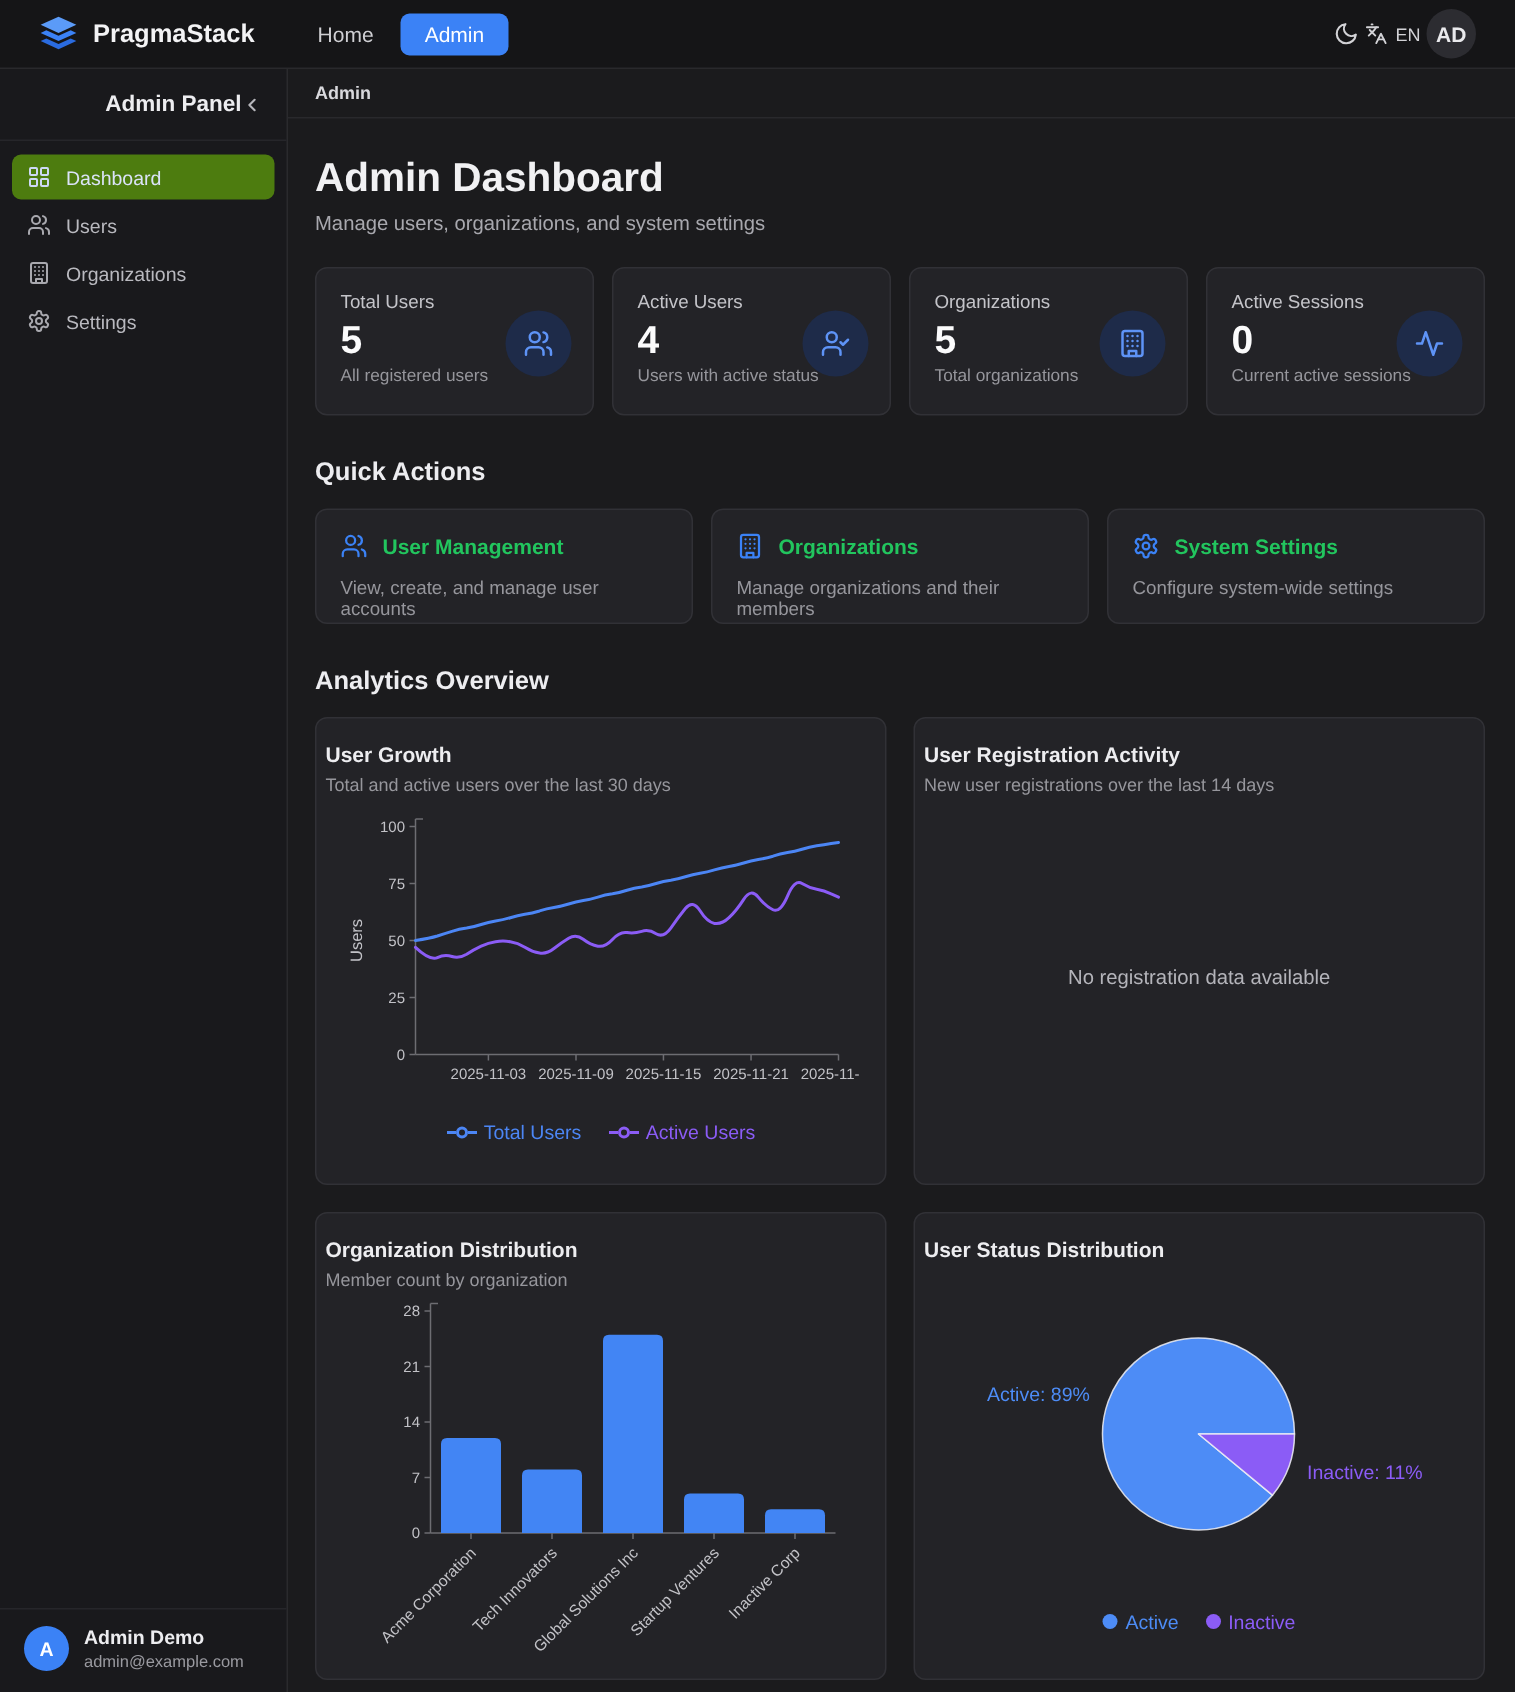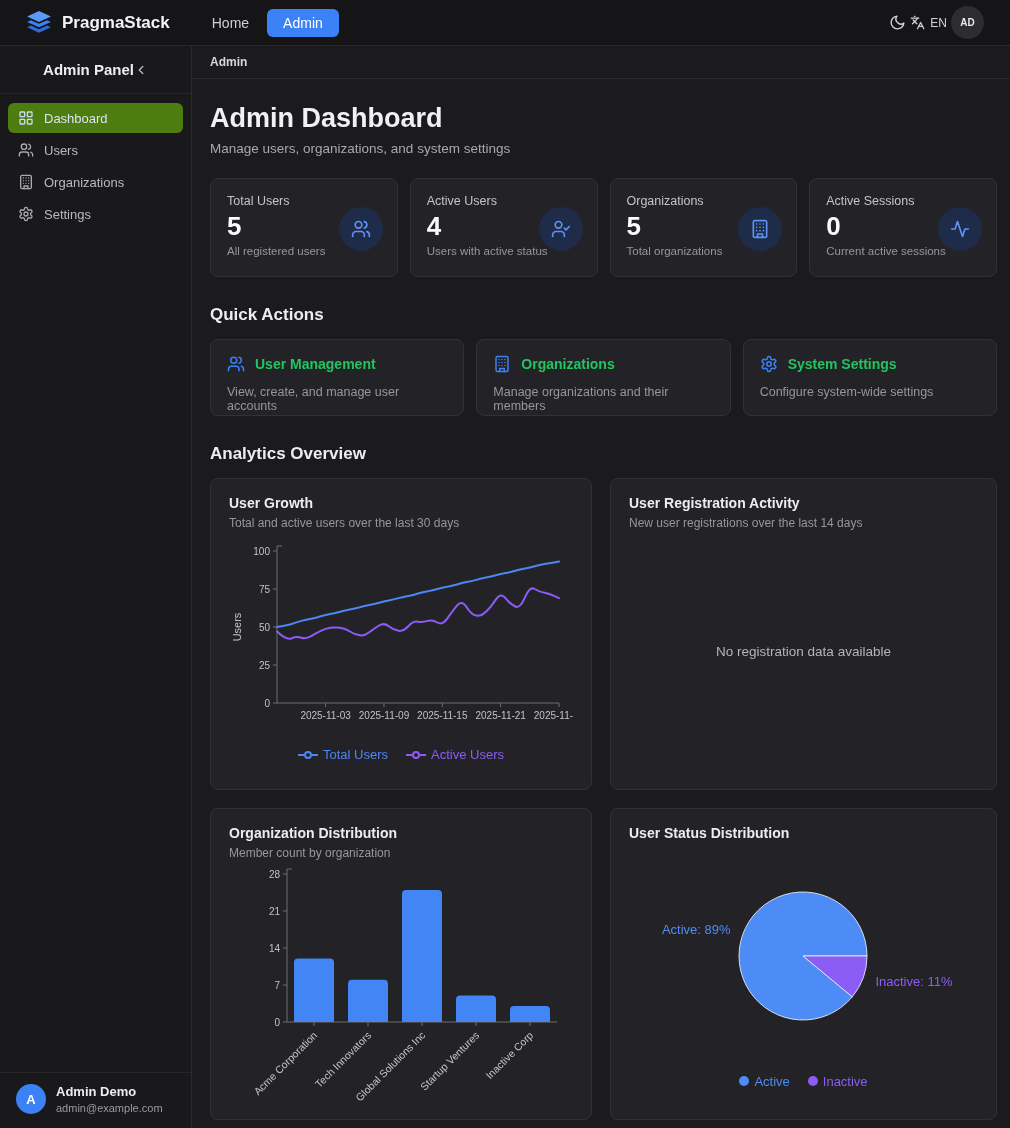--- a/index.html
+++ b/index.html
@@ -14,26 +14,26 @@
   
   .navbar { height:46px; background:#151517; border-bottom:1px solid #29292c;
             display:flex; align-items:center; padding:0 26px; }
   .brand { display:flex; align-items:center; gap:10px; font-size:17px; font-weight:bold; color:#f3f3f5; }
   .nav-links { display:flex; align-items:center; margin-left:38px; gap:14px; }
   .nav-link { color:#cfcfd3; font-size:14px; cursor:pointer; padding:6px 4px; }
   .nav-link.active { background:#3b82f6; color:#fff; border-radius:6px; padding:6px 16px; }
   .nav-right { margin-left:auto; display:flex; align-items:center; gap:4px; }
   .nav-icon-btn { color:#d2d2d6; cursor:pointer; display:flex; align-items:center; gap:5px; font-size:12px; }
   .avatar-sm { width:33px; height:33px; border-radius:50%; background:#2c2c31; color:#e9e9ec;
-               display:flex; align-items:center; justify-content:center; font-size:10px; font-weight:bold; cursor:pointer; }
+               display:flex; align-items:center; justify-content:center; font-size:14px; font-weight:bold; cursor:pointer; }
 
   
   .shell { display:flex; height:1082px; }
   .sidebar { width:192px; background:#19191c; border-right:1px solid #2a2a2d; position:relative; flex:none; }
-  .sidebar-header { padding:15px 16px; display:flex; align-items:center; justify-content:center;
+  .sidebar-header { padding:15px 16px; display:flex; align-items:center; justify-content:flex-end;
                     border-bottom:1px solid #26262a; }
   .sidebar-title { font-size:15px; font-weight:bold; color:#ededf0; }
   .collapse-btn { color:#b6b6bb; cursor:pointer; }
   .side-nav { padding:9px 8px; }
   .side-item { display:flex; align-items:center; gap:10px; padding:7px 10px; margin-bottom:2px;
                border-radius:6px; color:#b9b9bf; font-size:13px; cursor:pointer; }
   .side-item .icon { color:#a9a9af; }
   .side-item.active { background:#4d7c0f; color:#dbe3f8; }
   .side-item.active .icon { color:#cdd9f5; }
   .sidebar-user { position:absolute; left:0; right:0; bottom:0; border-top:1px solid #26262a;
@@ -67,21 +67,21 @@
   .quick-grid { display:grid; grid-template-columns:repeat(3,1fr); gap:12px; margin-top:14px; }
   .quick-card { background:#232327; border:1px solid #313136; border-radius:8px; padding:15px 16px; cursor:pointer; height:77px; }
   .quick-head { display:flex; align-items:center; gap:10px; }
   .quick-head .icon { color:#3b82f6; }
   .quick-title { font-size:14px; font-weight:bold; color:#22c55e; }
   .quick-desc { font-size:12.5px; color:#96969c; margin-top:12px; }
 
   
   .charts-grid { display:grid; grid-template-columns:1fr 1fr; gap:18px; margin-top:14px; }
   .chart-card { background:#232327; border:1px solid #313136; border-radius:8px;
-                padding:16px 18px; height:312px; display:flex; flex-direction:column; }
+                padding:16px 6px; height:312px; display:flex; flex-direction:column; }
   .chart-title { font-size:14px; font-weight:bold; color:#ededf0; }
   .chart-subtitle { font-size:12px; color:#96969c; margin-top:5px; }
   .chart-body { flex:1; display:flex; flex-direction:column; align-items:center; justify-content:center; }
   .empty-note { color:#b4b4ba; font-size:13.5px; }
   .legend-row { display:flex; justify-content:center; gap:18px; margin-top:6px; }
   .legend-item { display:flex; align-items:center; gap:5px; font-size:13px; }
   .legend-dot { width:10px; height:10px; border-radius:50%; }
 </style>
 </head>
 <body>

